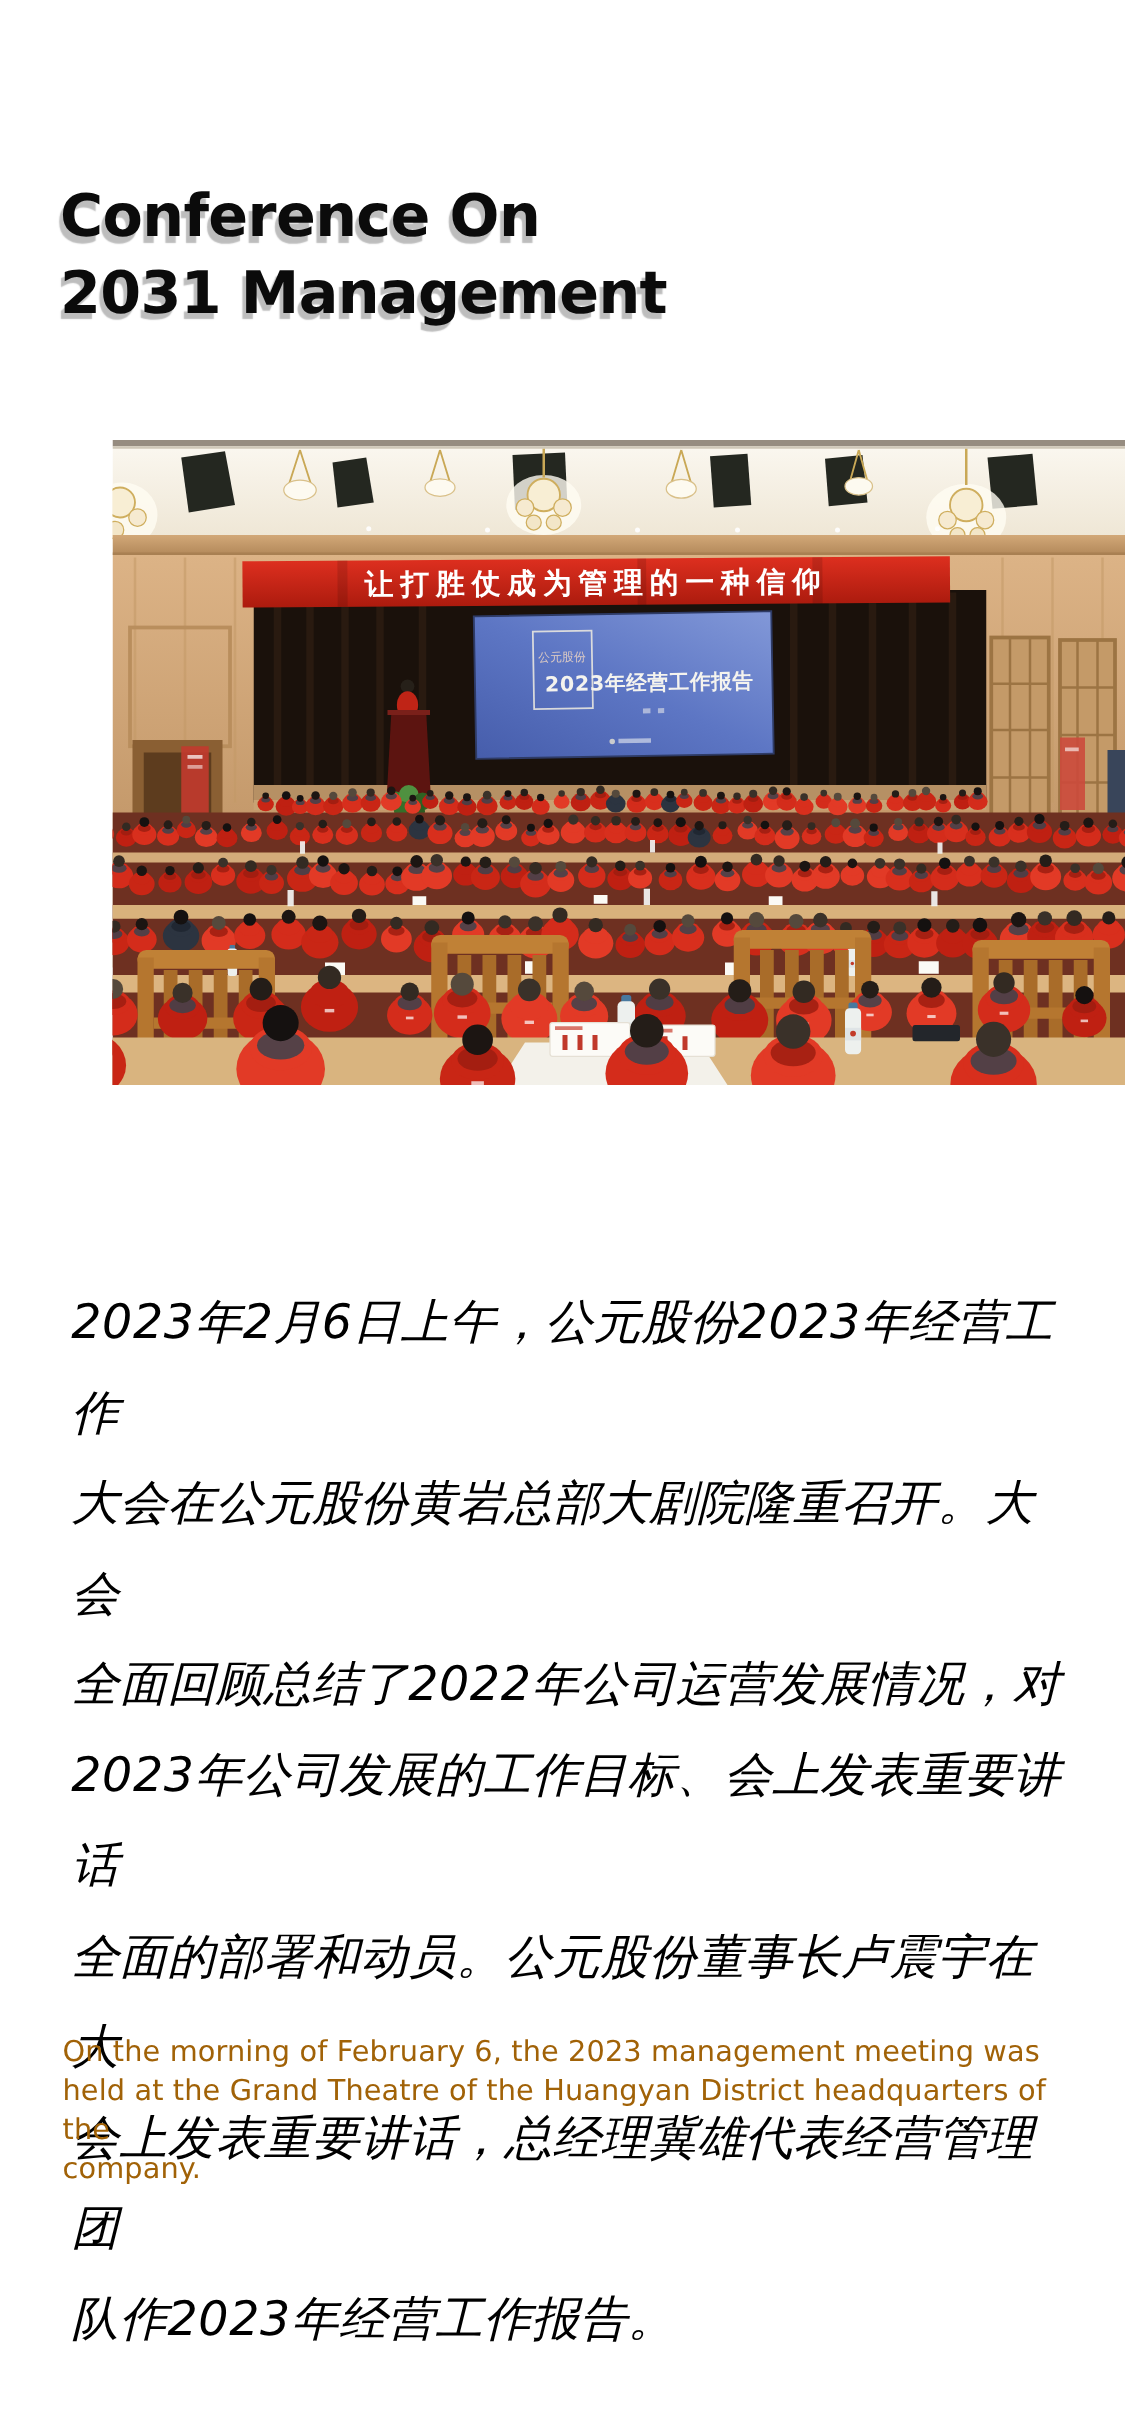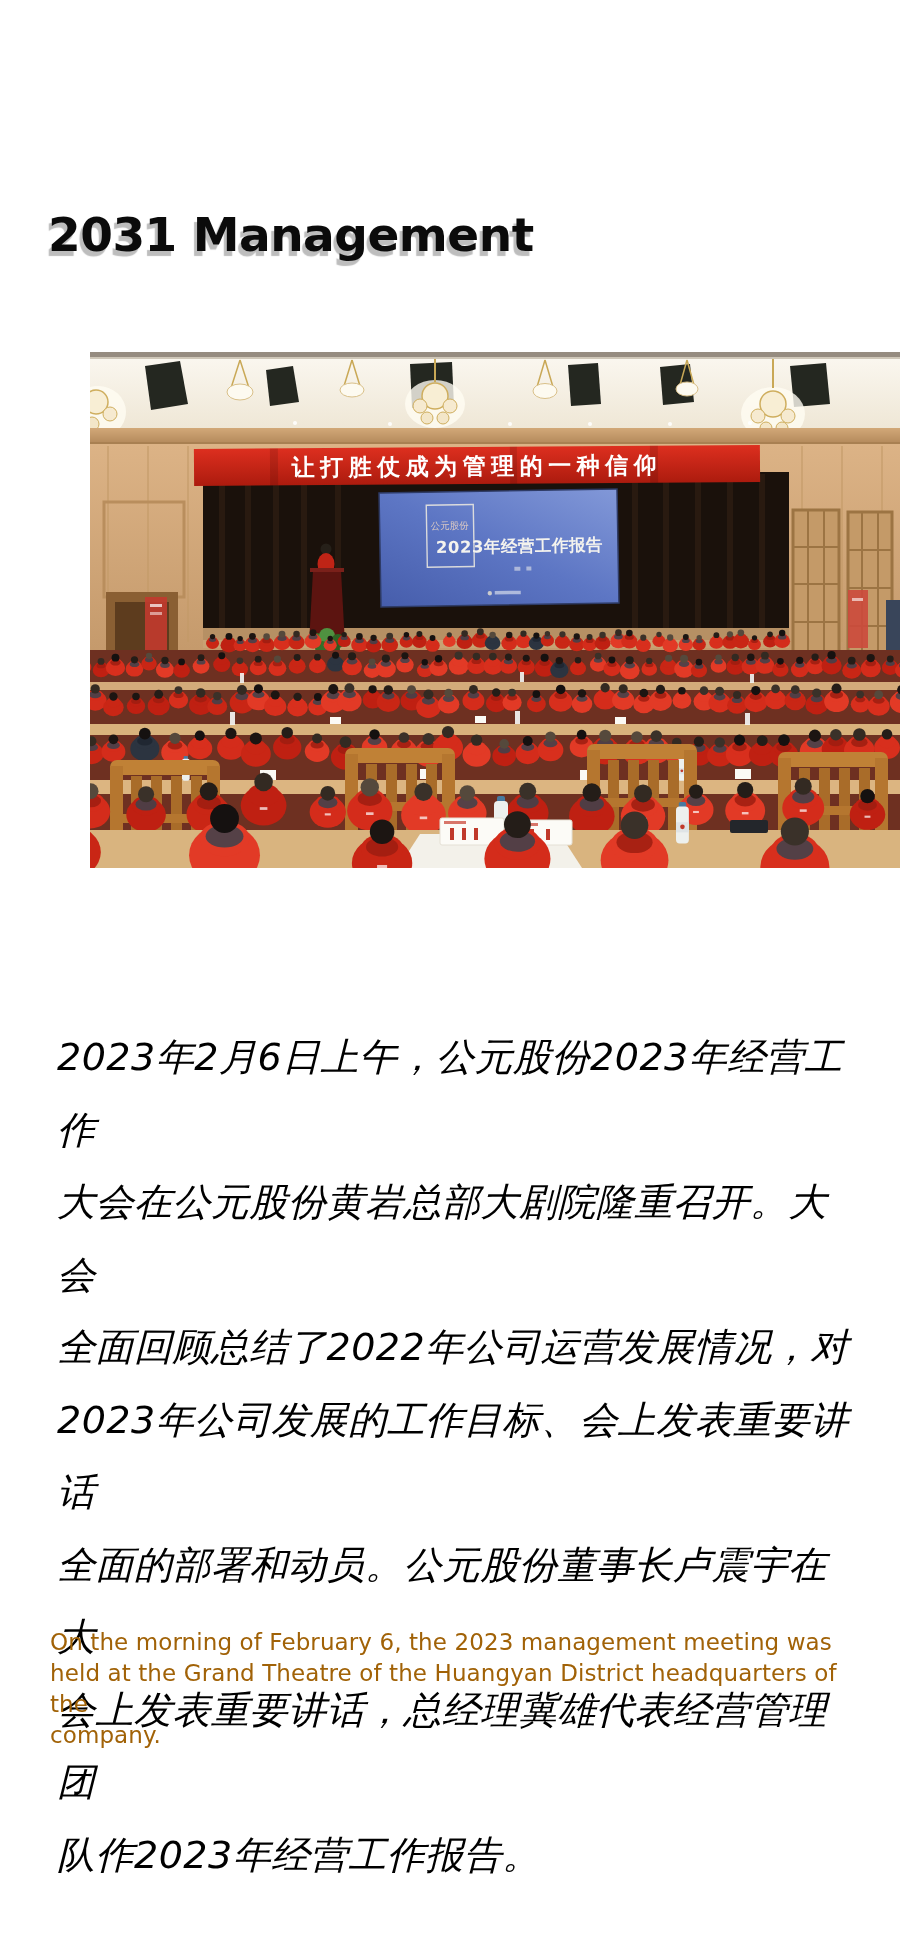--- a/index.html
+++ b/index.html
@@ -22,21 +22,21 @@
     font-size:38px;line-height:72.5px;color:#000;letter-spacing:0.5px;font-style:italic;
   }
   .en{
     position:absolute;left:50px;top:1627px;width:810px;margin:0;
     font-size:23px;line-height:31px;color:#a16207;letter-spacing:0.1px;
   }
 </style>
 </head>
 <body>
 
-<h1 class="title"><br><span>2031 Management</span></h1>
+<h1 class="title"><span>Conference On</span><br><span>2031 Management</span></h1>
 
 <figure class="photo">
 <svg viewBox="0 0 810 516" xmlns="http://www.w3.org/2000/svg">
   <defs>
     <linearGradient id="ceilG" x1="0" y1="0" x2="0" y2="1">
       <stop offset="0" stop-color="#fbf8f1"></stop>
           <stop offset="1" stop-color="#efe7d6"></stop>
     </linearGradient>
     <linearGradient id="bandG" x1="0" y1="0" x2="0" y2="1">
       <stop offset="0" stop-color="#d2a878"></stop>

